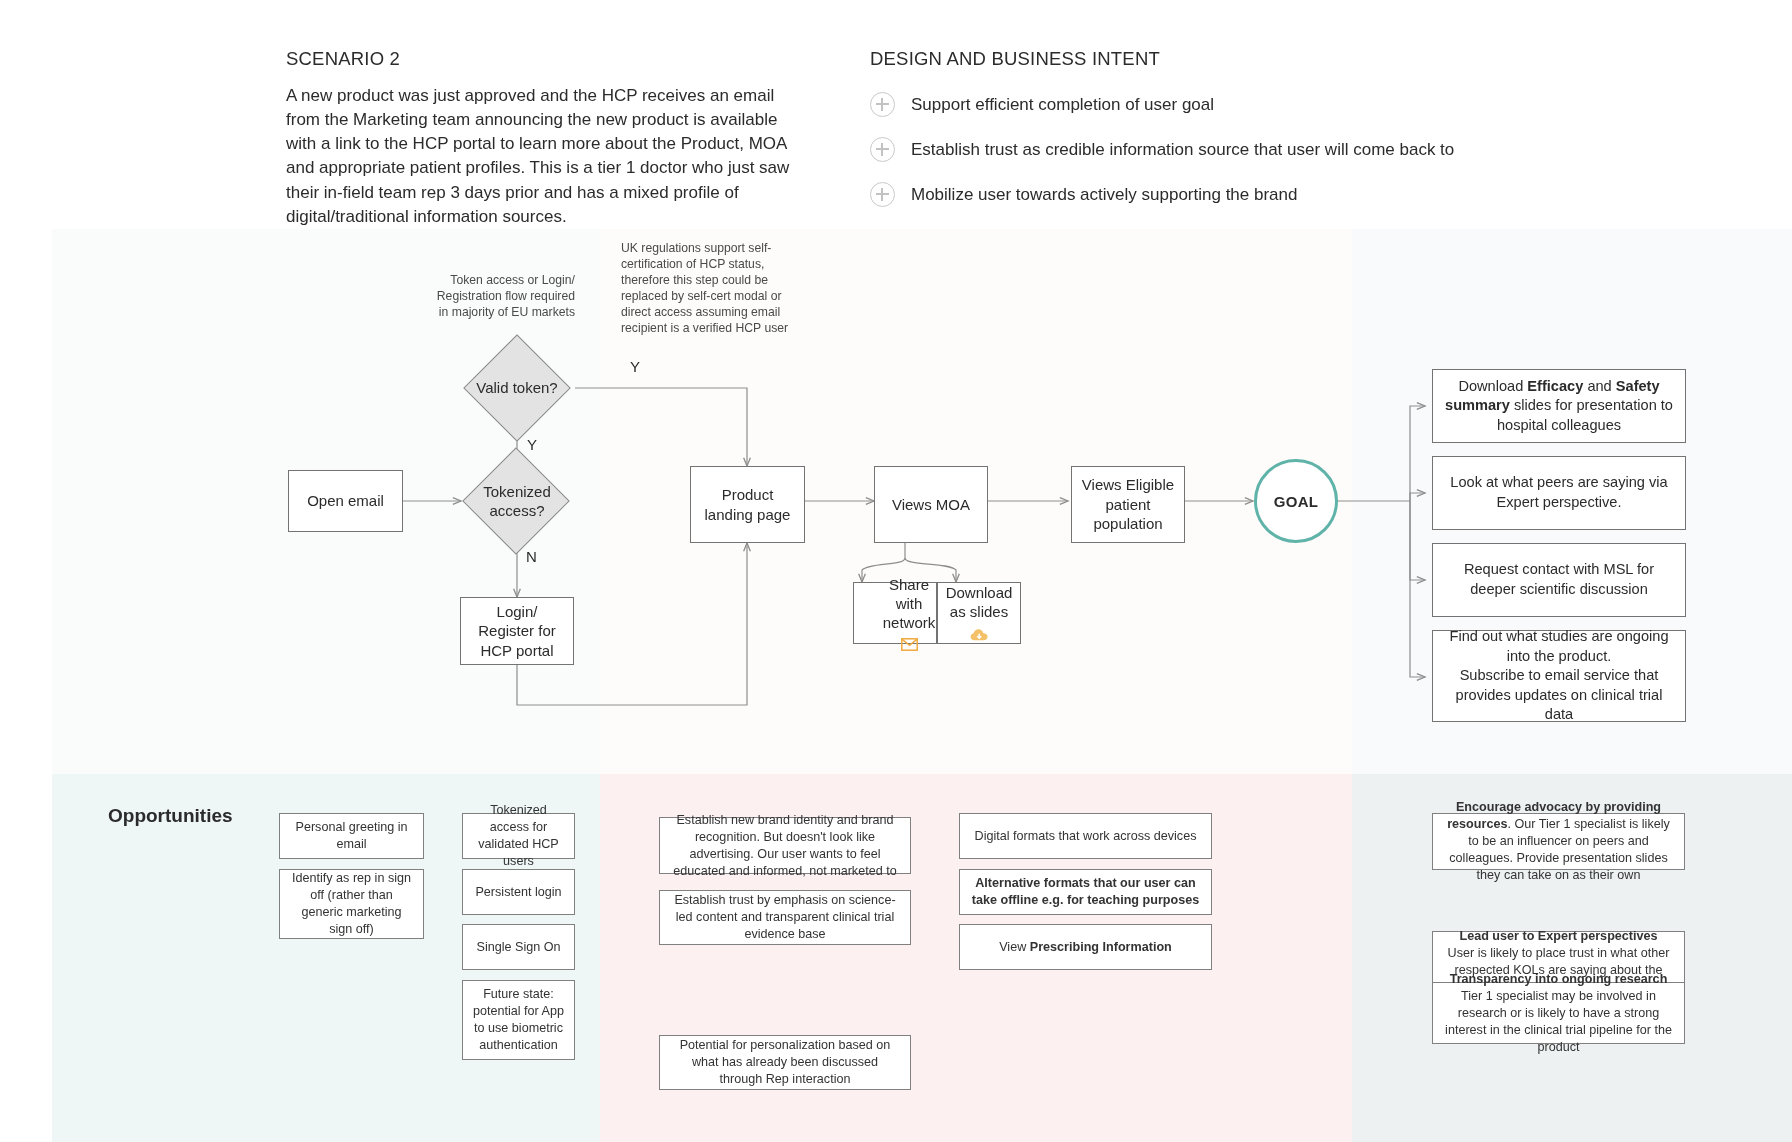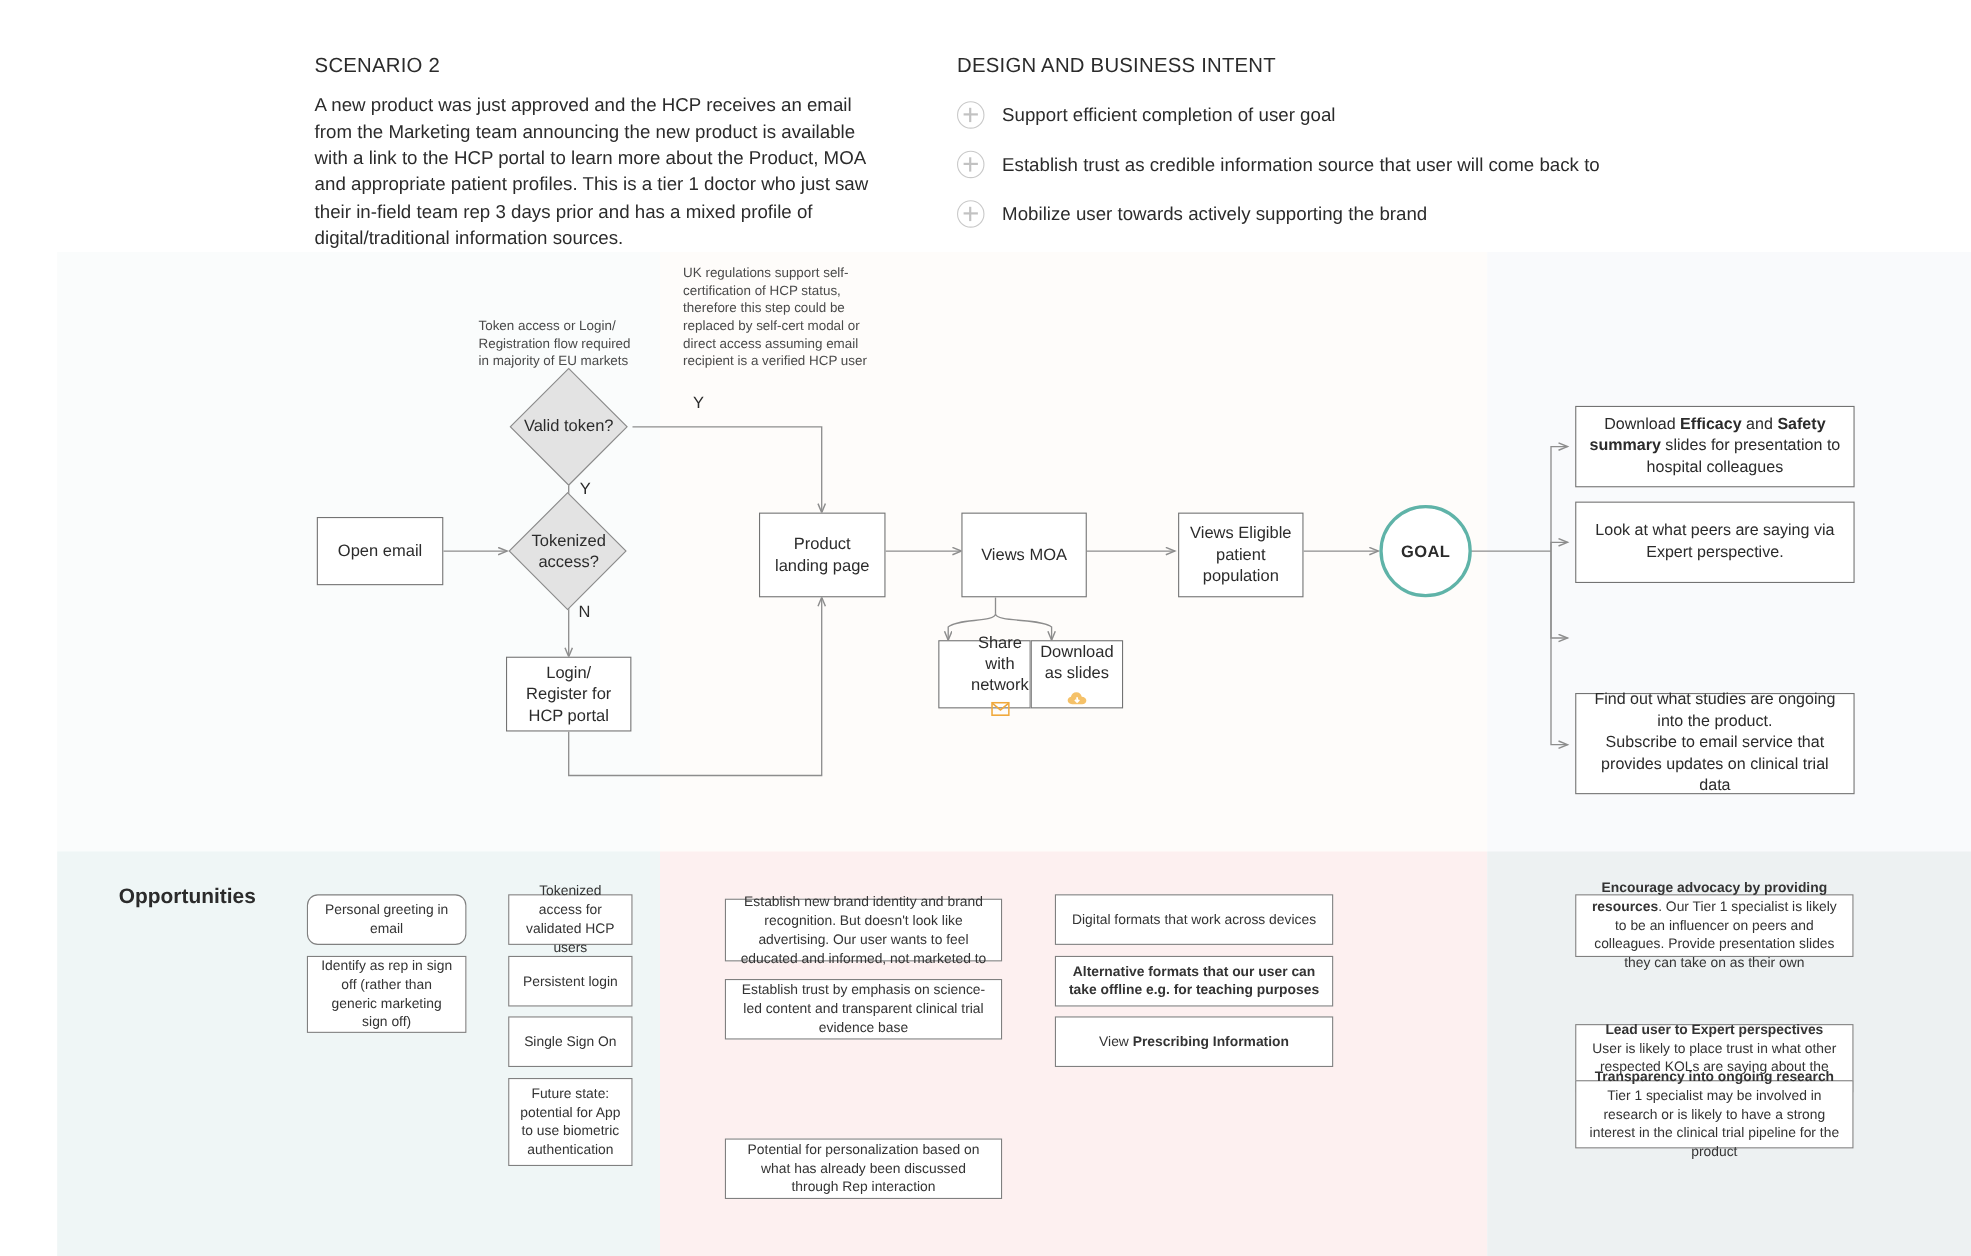--- a/index.html
+++ b/index.html
@@ -185,21 +185,21 @@
       <path d="M905,558 C905,566 948,562 956,570 L956,582" marker-end="url(#ah)"></path>
 
       <path d="M1337,501 L1410,501"></path>
       <path d="M1410,501 L1410,406 L1425,406" marker-end="url(#ah)"></path>
       <path d="M1410,501 L1410,493 L1425,493" marker-end="url(#ah)"></path>
       <path d="M1410,501 L1410,580 L1425,580" marker-end="url(#ah)"></path>
       <path d="M1410,501 L1410,677 L1425,677" marker-end="url(#ah)"></path>
     </g>
   </svg>
 
-  <div class="annot" style="left:435px; top:288px; width:140px;">Token access or Login/ Registration flow required in majority of EU markets</div>
+  <div class="annot" style="left:435px; top:272px; width:140px;text-align:right;">Token access or Login/ Registration flow required in majority of EU markets</div>
   <div class="annot" style="left:609px; top:240px; width:172px;margin-left:12px;">UK regulations support self-certification of HCP status, therefore this step could be replaced by self-cert modal or direct access assuming email recipient is a verified HCP user</div>
 
   <div class="node" style="left:288px; top:470px; width:115px; height:62px;">Open email</div>
 
   <div class="diamond" style="left:478px; top:463px; width:76px; height:76px;"></div>
   <div class="diamond-label" style="left:466px; top:478px; width:102px; height:46px;">Tokenized access?</div>
 
   <div class="diamond" style="left:479px; top:350px; width:76px; height:76px;"></div>
   <div class="diamond-label" style="left:462px; top:376px; width:110px; height:24px;">Valid token?</div>
 
@@ -236,27 +236,28 @@
       </svg>
     </span>
   </div>
 
   <div class="outcome" style="left:1432px; top:369px; width:254px; height:74px;">
     <span><span>Download </span><b>Efficacy</b><span> and </span><b>Safety summary</b><span> slides for presentation to hospital colleagues</span></span>
   </div>
 
   <div class="outcome" style="left:1432px; top:456px; width:254px; height:74px;">Look at what peers are saying via Expert perspective.</div>
 
+  <div class="outcome" style="left:1432px; top:543px; width:254px; height:74px;">Request contact with MSL for deeper scientific discussion</div>
 
   <div class="outcome" style="left:1432px; top:630px; width:254px; height:92px; white-space:pre-line;">Find out what studies are ongoing into the product.
 Subscribe to email service that provides updates on clinical trial data</div>
 
   <div class="opp-title">Opportunities</div>
 
-  <div class="opp" style="left:279px; top:813px; width:145px; height:46px;border-radius:10px;">Personal greeting in email</div>
+  <div class="opp" style="left:279px; top:813px; width:145px; height:46px;">Personal greeting in email</div>
   <div class="opp" style="left:279px; top:869px; width:145px; height:70px;">Identify as rep in sign off (rather than generic marketing sign off)</div>
 
   <div class="opp" style="left:462px; top:813px; width:113px; height:46px;">Tokenized access for validated HCP users</div>
   <div class="opp" style="left:462px; top:869px; width:113px; height:46px;">Persistent login</div>
   <div class="opp" style="left:462px; top:924px; width:113px; height:46px;">Single Sign On</div>
   <div class="opp" style="left:462px; top:980px; width:113px; height:80px;">Future state: potential for App to use biometric authentication</div>
 
   <div class="opp" style="left:659px; top:817px; width:252px; height:57px;">Establish new brand identity and brand recognition. But doesn't look like advertising. Our user wants to feel educated and informed, not marketed to</div>
   <div class="opp" style="left:659px; top:890px; width:252px; height:55px;">Establish trust by emphasis on science-led content and transparent clinical trial evidence base</div>
   <div class="opp" style="left:659px; top:1035px; width:252px; height:55px;">Potential for personalization based on what has already been discussed through Rep interaction</div>

